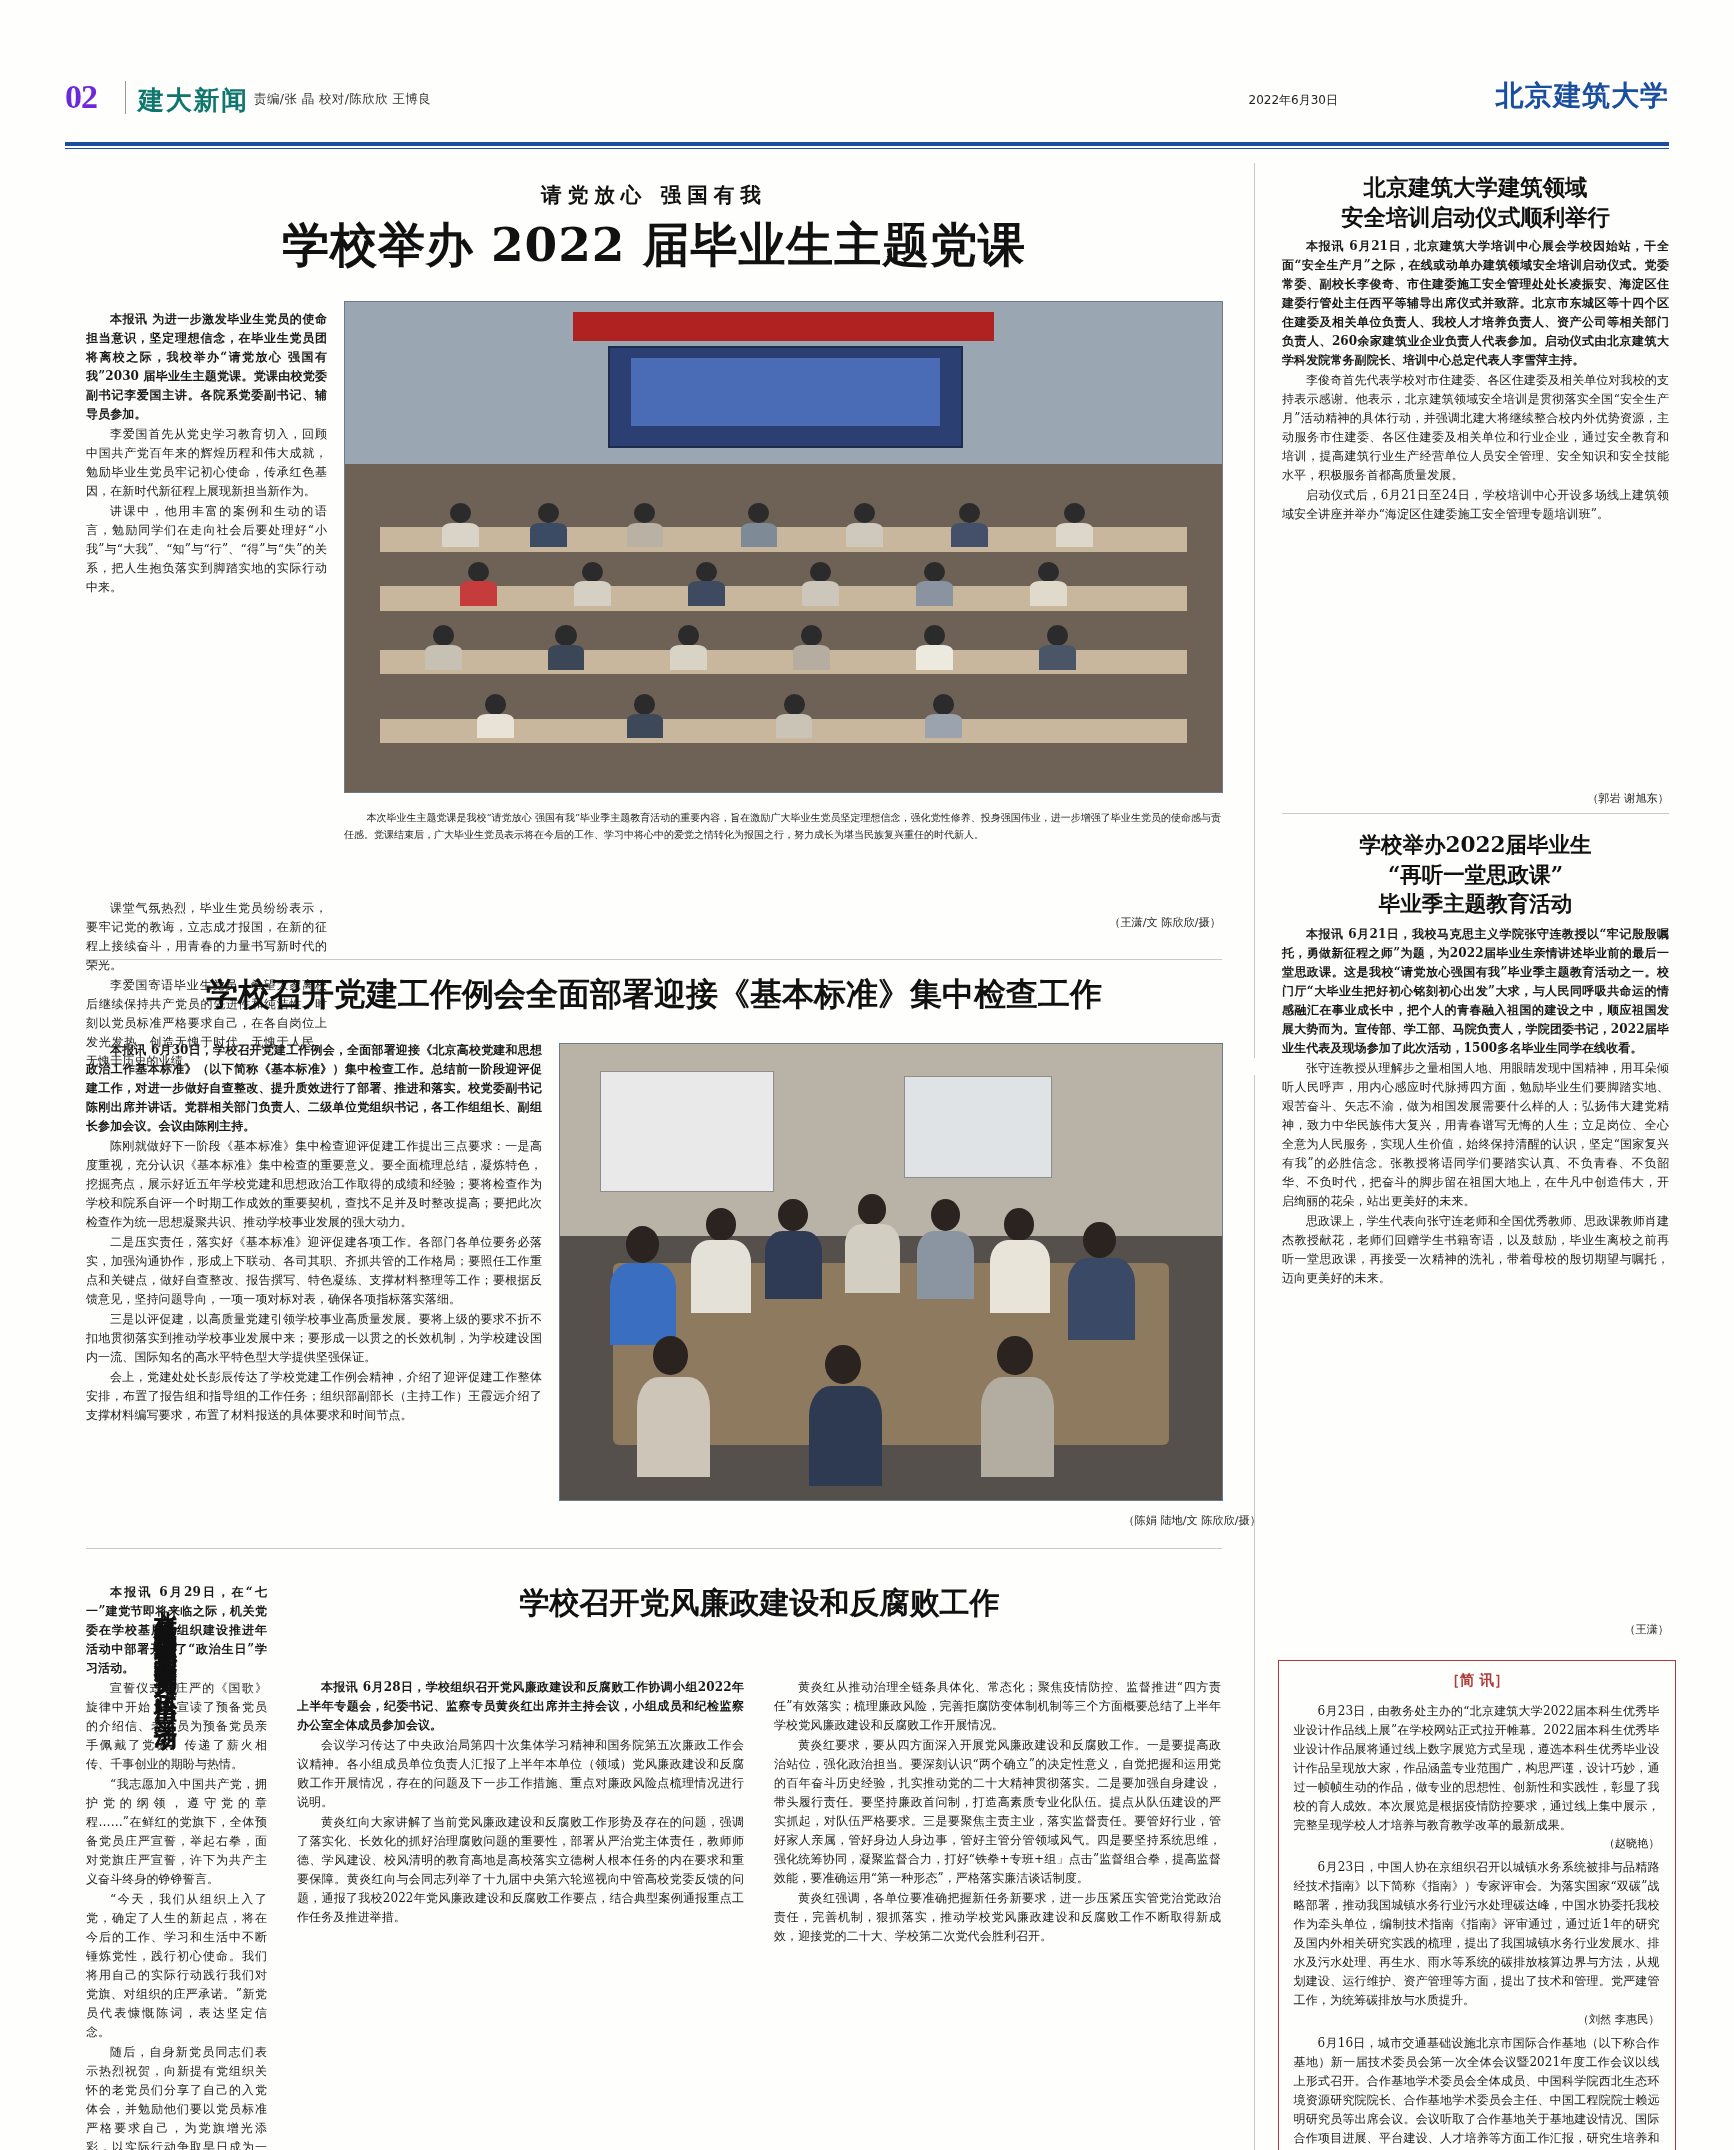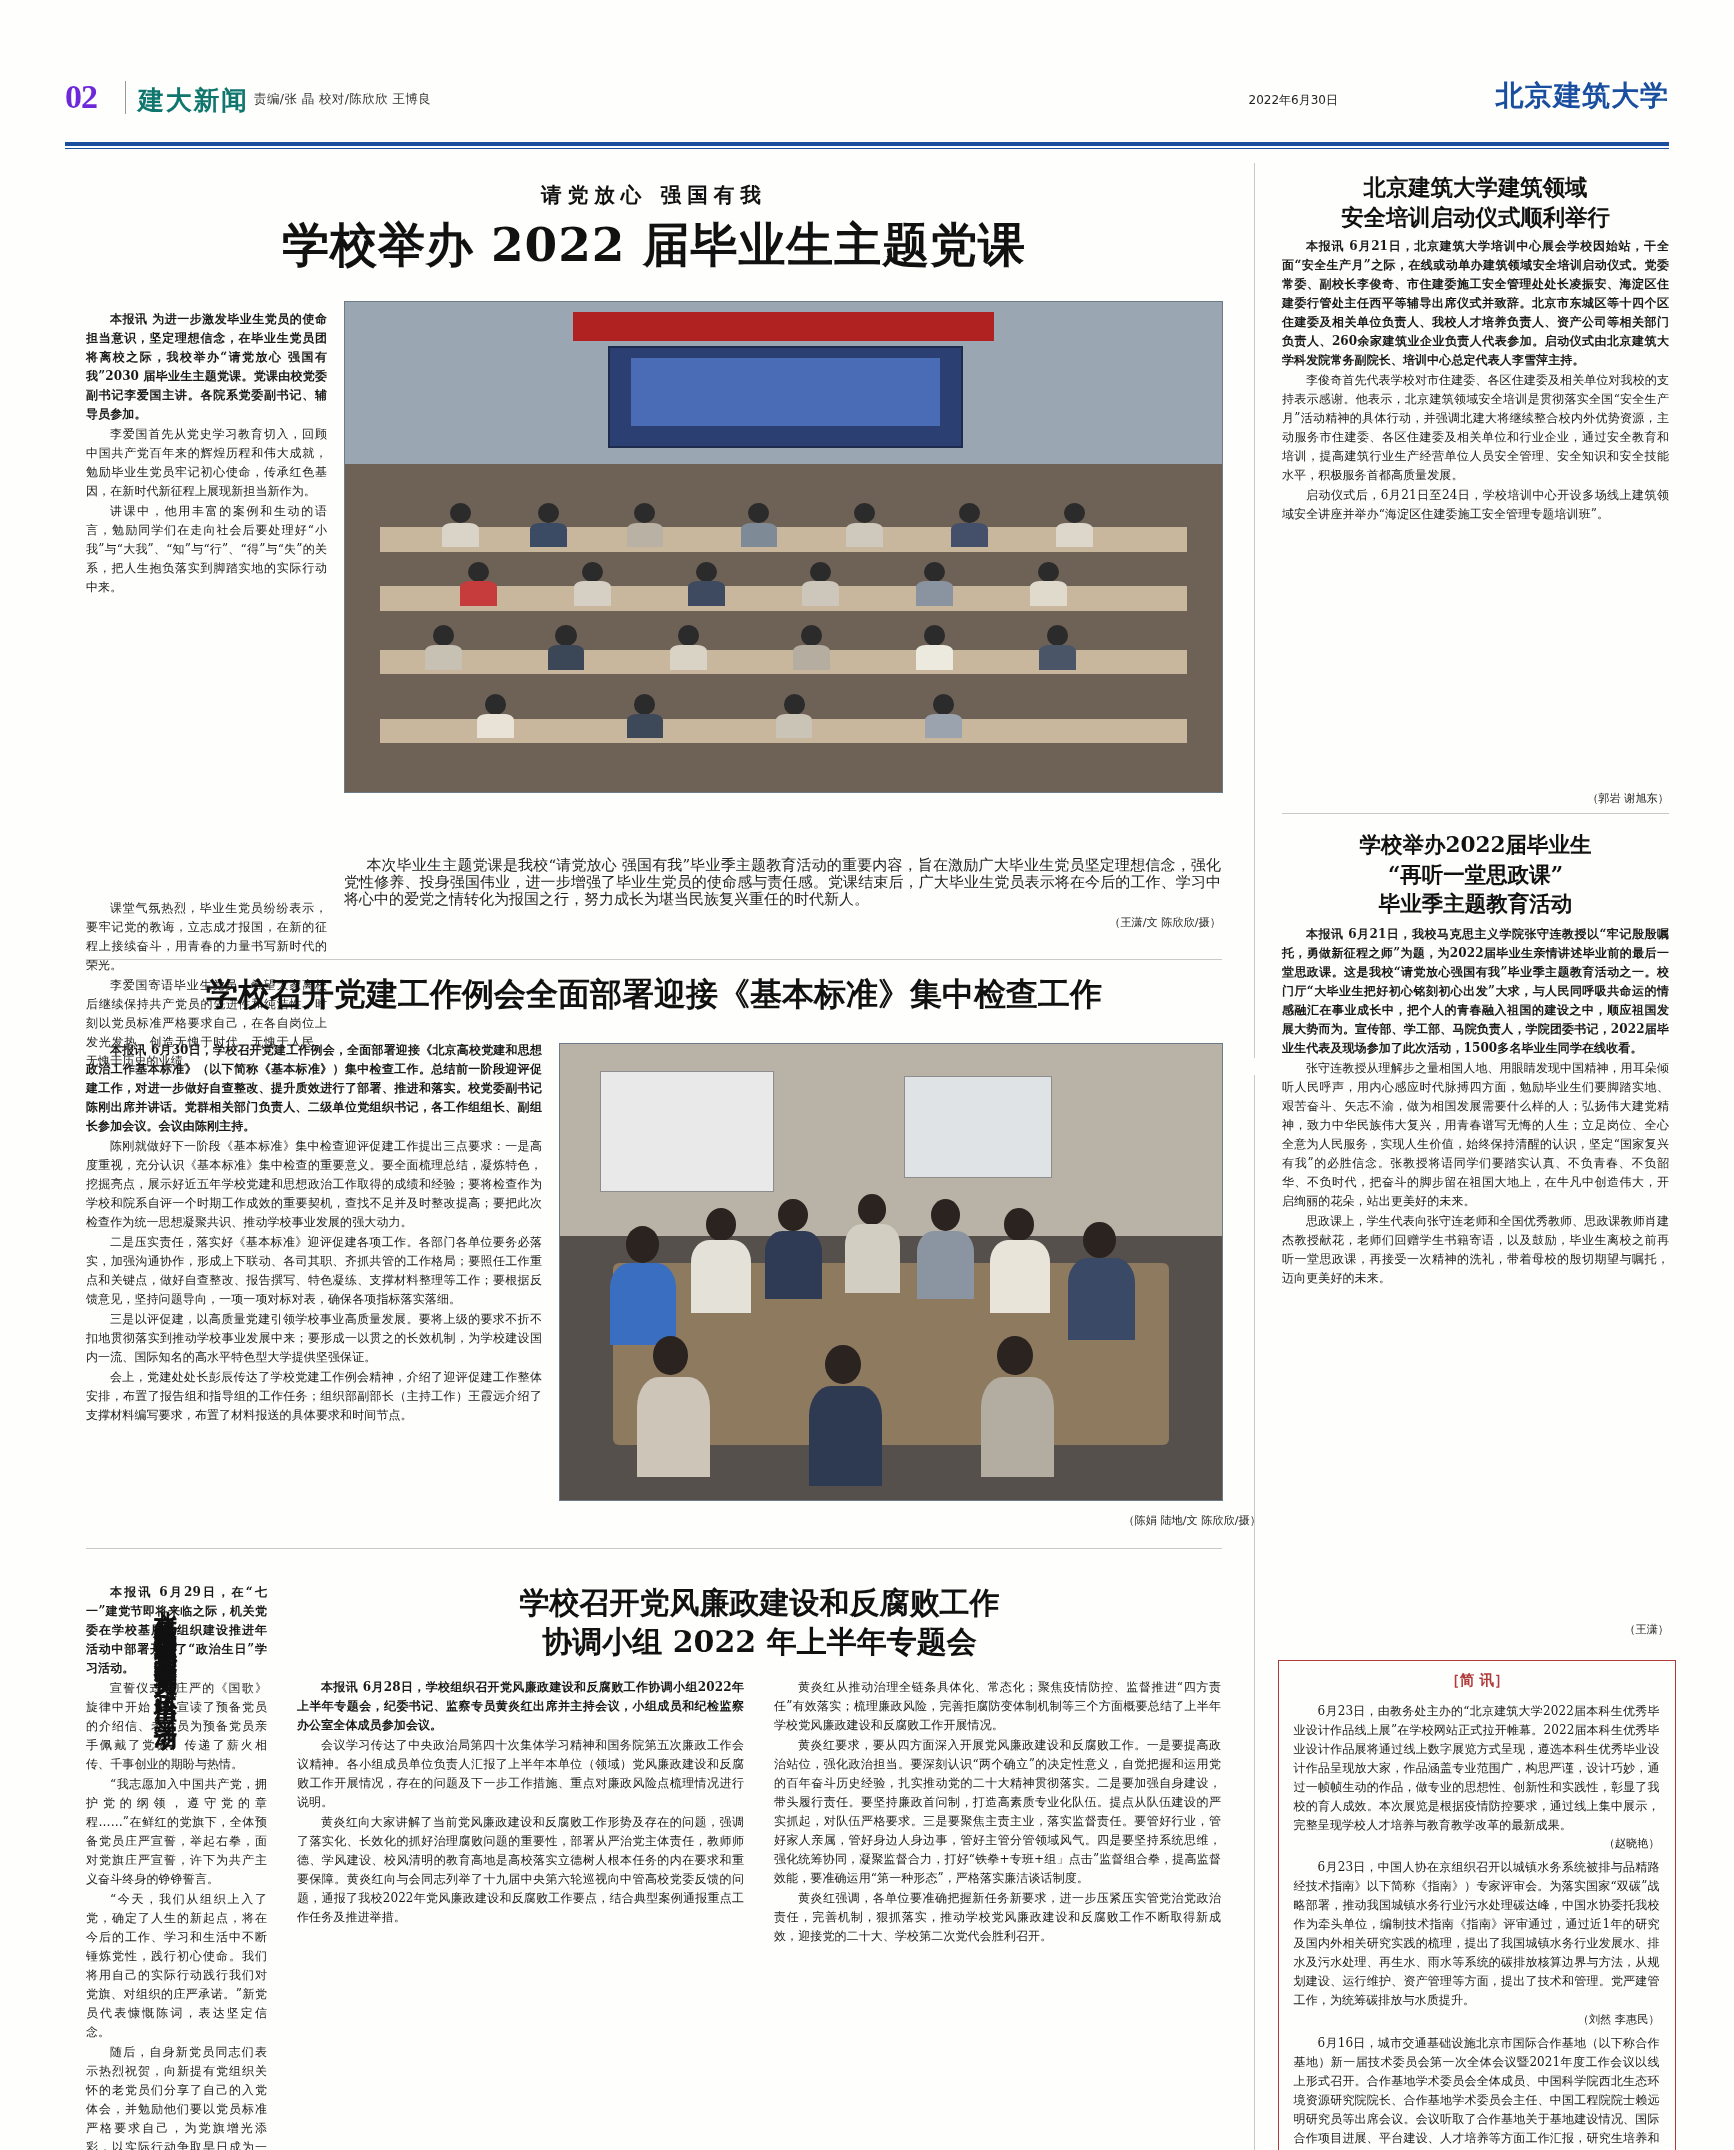--- a/index.html
+++ b/index.html
@@ -84,22 +84,22 @@
     font-size:11.2px; text-align:right; color:#222; margin-top:2.6px;
   }
   .vrule { position:absolute; background:#c9c9c9; width:0.9px; }
   .hrule { position:absolute; background:#c9c9c9; height:0.9px; }
   .photo {
     position:absolute; overflow:hidden;
     background:#8a97a6;
     border:0.4px solid #6d7a88;
   }
   .caption {
-    font-family:"DejaVu Serif", serif; font-size:15px; line-height:17px; color:#222;
-    text-align:justify; text-indent:22.4px;margin-top:48px;
+    font-family:"DejaVu Serif", serif; font-size:10px; line-height:17px; color:#222;
+    text-align:justify; text-indent:22.4px;
   }
 
   
   #photo1 { background:#6d7f92; }
   #photo1 .screen { position:absolute; left:30%; top:9%; width:40%; height:20%; background:#2b3f73; border:2.6px solid #1d2b4d;}
   #photo1 .screen .proj { position:absolute; left:6%; top:10%; width:88%; height:70%; background:#4a6bb5;}
   #photo1 .wall { position:absolute; left:0; top:0; width:100%; height:33%; background:#9aa7b3;}
   #photo1 .banner { position:absolute; left:26%; top:2%; width:48%; height:6%; background:#b02121;}
   #photo1 .floor { position:absolute; left:0; top:33%; width:100%; height:67%; background:#6e6257;}
   #photo1 .deskrow { position:absolute; left:4%; width:92%; height:5%; background:#c8b79c; }
@@ -285,21 +285,20 @@
       <p>随后，自身新党员同志们表示热烈祝贺，向新提有党组织关怀的老党员们分享了自己的入党体会，并勉励他们要以党员标准严格要求自己，为党旗增光添彩，以实际行动争取早日成为一名优秀的共产党员。</p>
 
     </div>
 
   </div>
 
   <div class="vert-head" style="position:absolute; left:77px; top:1592px; height:955px; width:103px;">北京建筑大学机关党委组织预备党员入党宣誓仪式暨党员过“政治生日”学习活动</div>
 
   <div class="hl-title" style="position:absolute; left:297px; top:1583px; width:925px; font-size:30px; line-height:1.3;">
     <div>学校召开党风廉政建设和反腐败工作</div>
-    <div>协调小组 2022 年上半年专题会</div>
   </div>
 
   <div class="body-text" style="position:absolute; left:297px; top:1678px; width:447px; height:538px;">
     <p class="lead">本报讯 6月28日，学校组织召开党风廉政建设和反腐败工作协调小组2022年上半年专题会，纪委书记、监察专员黄炎红出席并主持会议，小组成员和纪检监察办公室全体成员参加会议。</p>
     <p>会议学习传达了中央政治局第四十次集体学习精神和国务院第五次廉政工作会议精神。各小组成员单位负责人汇报了上半年本单位（领域）党风廉政建设和反腐败工作开展情况，存在的问题及下一步工作措施、重点对廉政风险点梳理情况进行说明。</p>
     <p>黄炎红向大家讲解了当前党风廉政建设和反腐败工作形势及存在的问题，强调了落实化、长效化的抓好治理腐败问题的重要性，部署从严治党主体责任，教师师德、学风建设、校风清明的教育高地是高校落实立德树人根本任务的内在要求和重要保障。黄炎红向与会同志列举了十九届中央第六轮巡视向中管高校党委反馈的问题，通报了我校2022年党风廉政建设和反腐败工作要点，结合典型案例通报重点工作任务及推进举措。</p>
   </div>
 
   <div class="body-text" style="position:absolute; left:774px; top:1678px; width:447px; height:538px;">
     <p>黄炎红从推动治理全链条具体化、常态化；聚焦疫情防控、监督推进“四方责任”有效落实；梳理廉政风险，完善拒腐防变体制机制等三个方面概要总结了上半年学校党风廉政建设和反腐败工作开展情况。</p>

